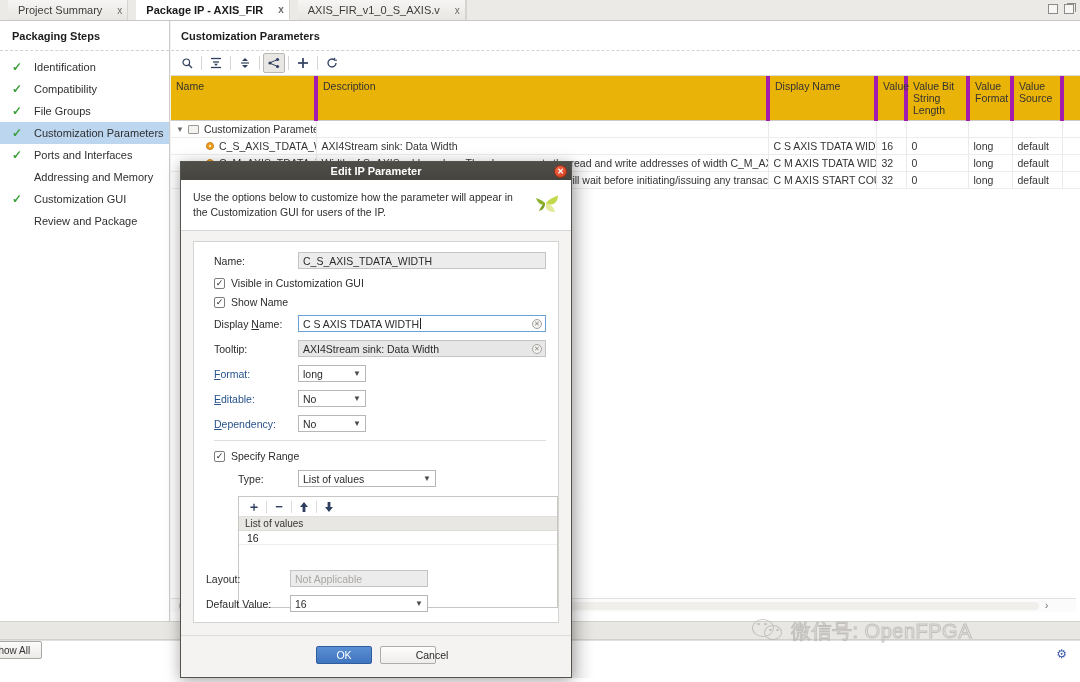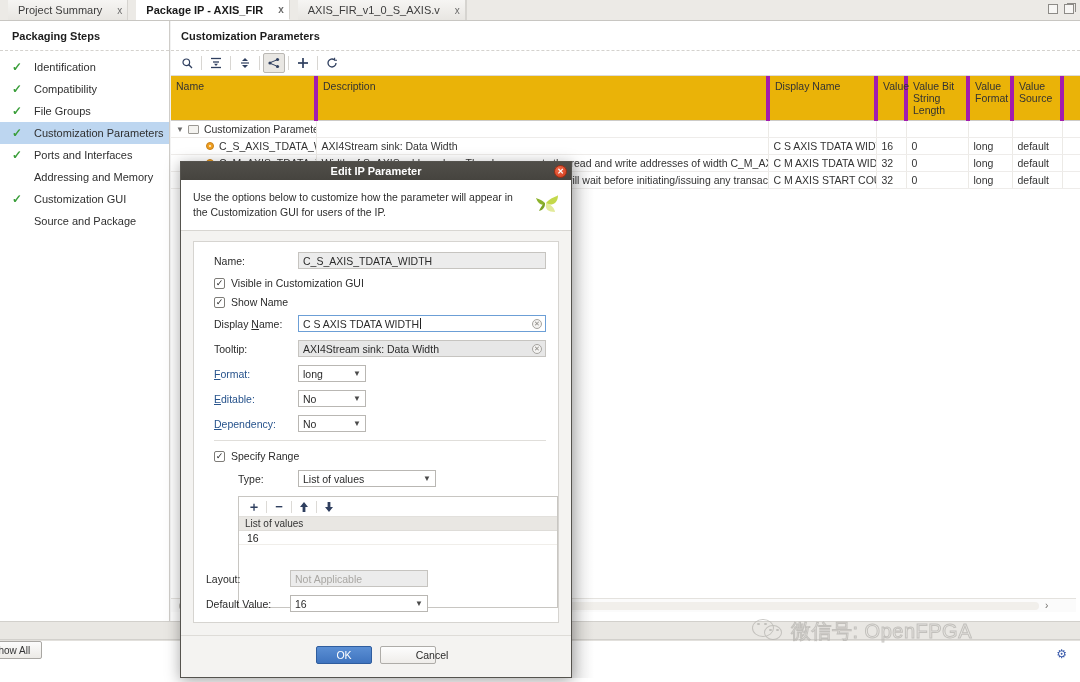--- a/index.html
+++ b/index.html
@@ -433,21 +433,21 @@
       <div class="step">
         <span class="check blank">✓</span>
         <span class="steplabel">Addressing and Memory</span>
       </div>
       <div class="step">
         <span class="check">✓</span>
         <span class="steplabel">Customization GUI</span>
       </div>
       <div class="step">
         <span class="check blank">✓</span>
-        <span class="steplabel">Source and Package</span>
+        <span class="steplabel">Review and Package</span>
       </div>
     </div>
   </div>
 
   <div class="mainpanel">
     <div class="main-title">Customization Parameters</div>
 
     <div class="toolbar">
       <div class="tbtn">
         <svg width="11" height="11" viewBox="0 0 11 11">

